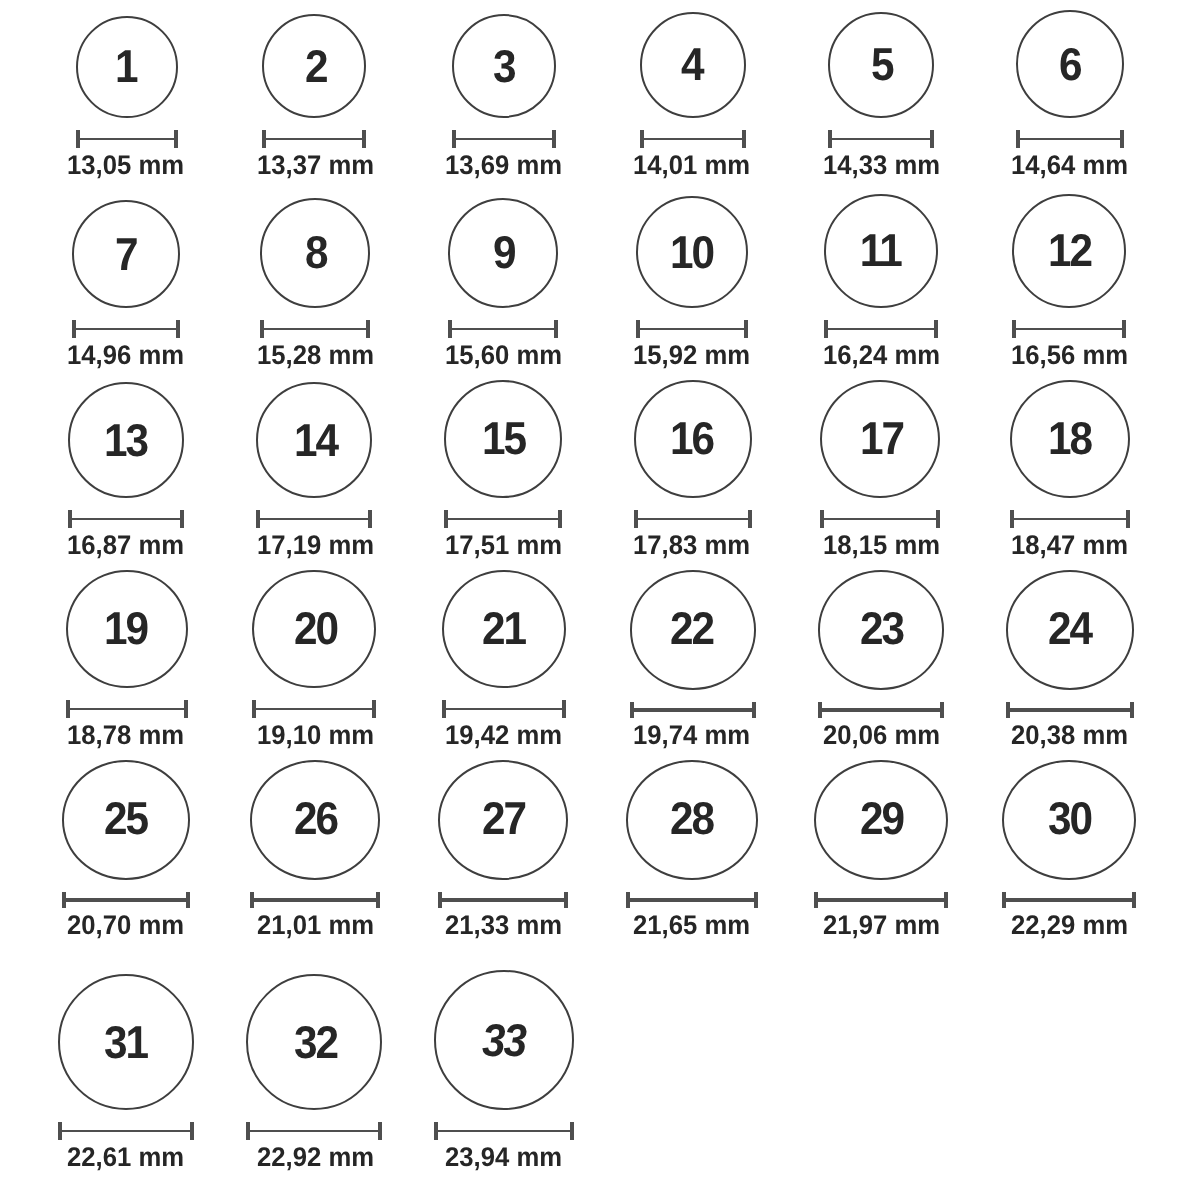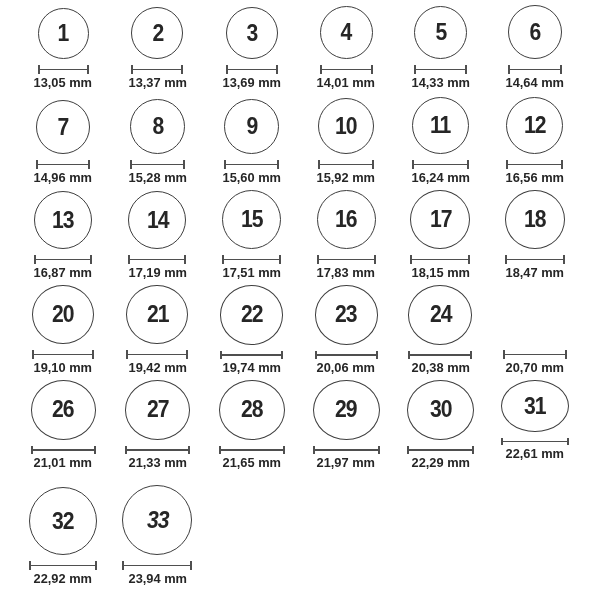--- a/index.html
+++ b/index.html
@@ -187,20 +187,27 @@
     <div class="diameter">18,15 mm</div>
   </div>
     <div class="cell">
     <div class="ring" style="width: 60px; height: 60px;">
       <span class="ring-number">18</span>
     </div>
     <div class="bar" style="width: 60px;"></div>
     <div class="diameter">18,47 mm</div>
   </div>
     <div class="cell">
+    <div class="ring" style="width: 61px; height: 61px;">
+      <span class="ring-number">19</span>
+    </div>
+    <div class="bar" style="width: 61px;"></div>
+    <div class="diameter">18,78 mm</div>
+  </div>
+    <div class="cell">
     <div class="ring" style="width: 62px; height: 62px;">
       <span class="ring-number">20</span>
     </div>
     <div class="bar" style="width: 62px;"></div>
     <div class="diameter">19,10 mm</div>
   </div>
     <div class="cell">
     <div class="ring" style="width: 62px; height: 62px;">
       <span class="ring-number">21</span>
     </div>
@@ -222,20 +229,23 @@
     <div class="diameter">20,06 mm</div>
   </div>
     <div class="cell">
     <div class="ring" style="width: 64px; height: 64px;">
       <span class="ring-number">24</span>
     </div>
     <div class="bar" style="width: 64px;"></div>
     <div class="diameter">20,38 mm</div>
   </div>
     <div class="cell">
+    <div class="ring" style="width: 64px; height: 64px;">
+      <span class="ring-number">25</span>
+    </div>
     <div class="bar" style="width: 64px;"></div>
     <div class="diameter">20,70 mm</div>
   </div>
     <div class="cell">
     <div class="ring" style="width: 65px; height: 65px; align-items: center;">
       <span class="ring-number">26</span>
     </div>
     <div class="bar" style="width: 65px;"></div>
     <div class="diameter">21,01 mm</div>
   </div>

